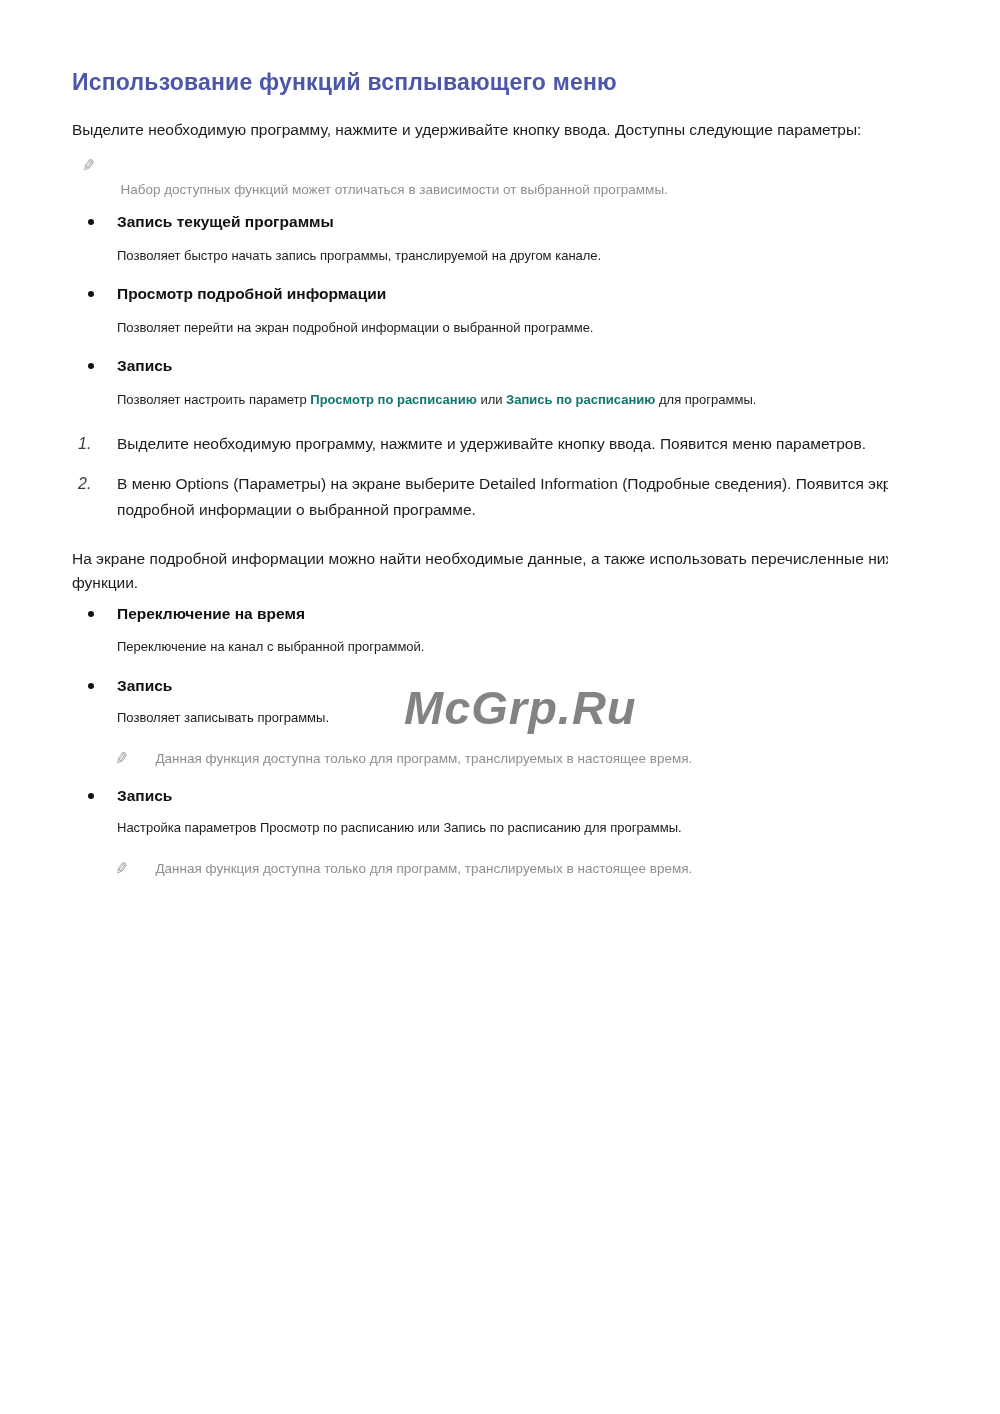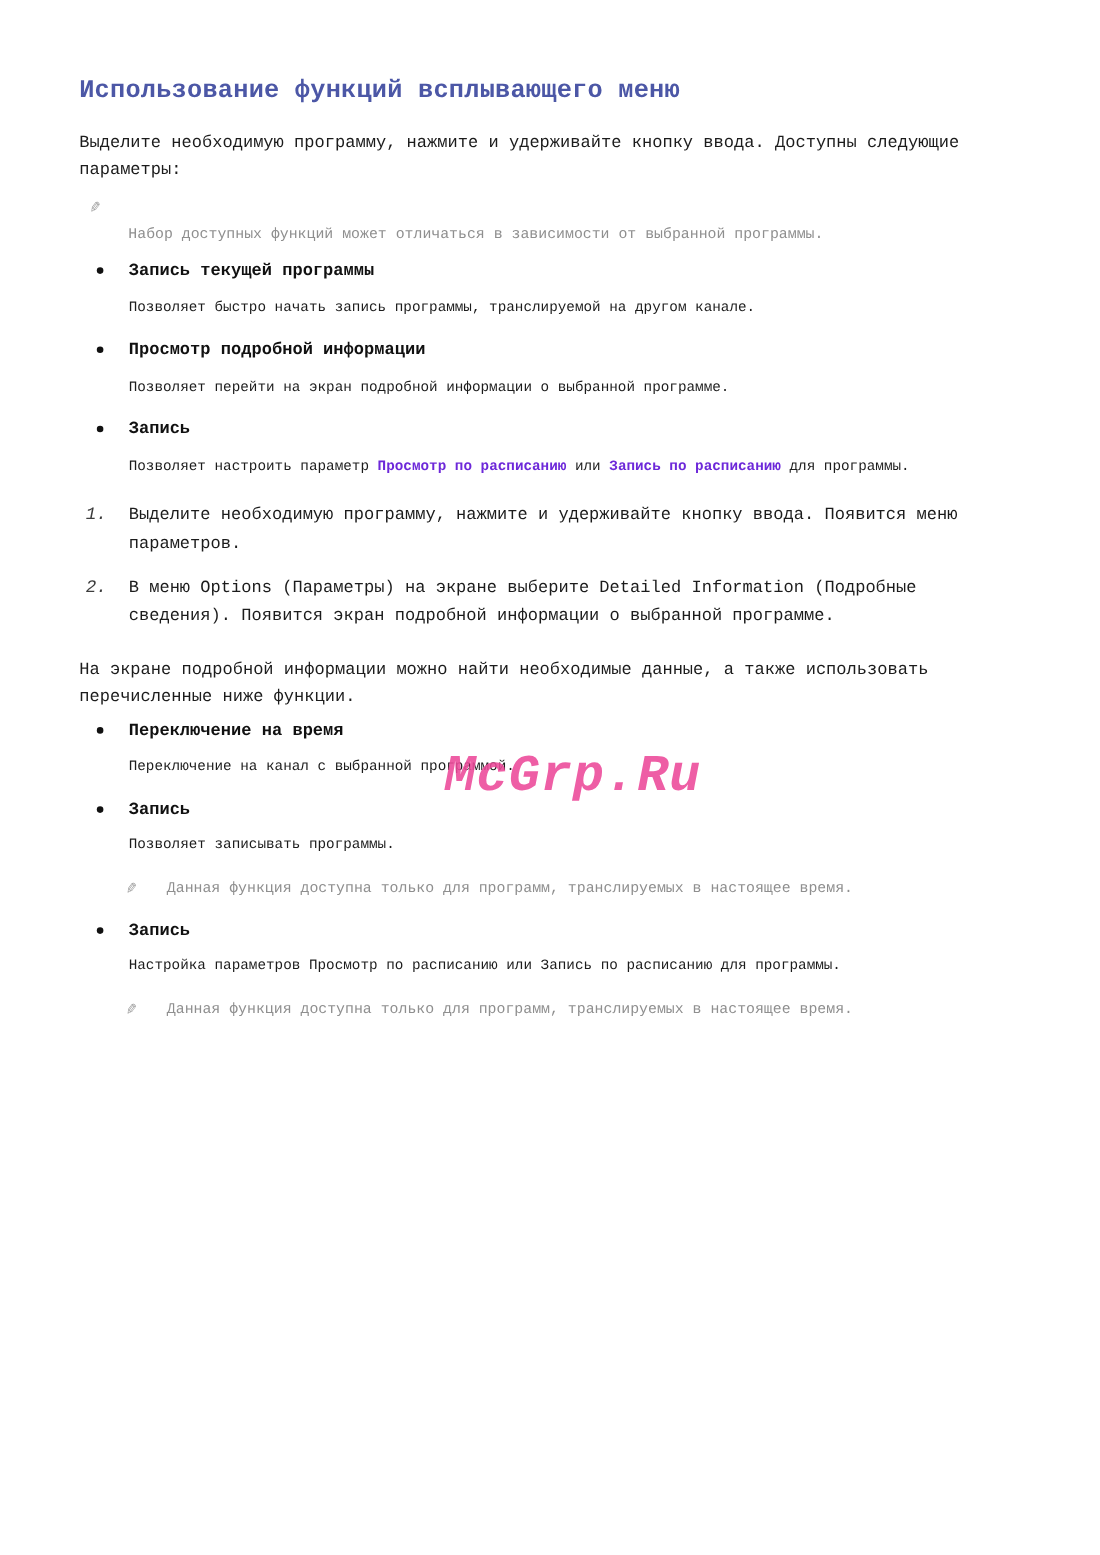--- a/index.html
+++ b/index.html
@@ -2,21 +2,21 @@
 <html><head>
 <meta charset="utf-8">
 <style>
   * { margin: 0; padding: 0; box-sizing: border-box; }
   html, body { background: #ffffff; }
   .page {
     position: relative;
     width: 888px;
     height: 1414px;
     background: #ffffff;
-    font-family: Liberation Mono, monospace;
+    font-family: Liberation Sans, sans-serif;
     color: #1c1c1c;
     overflow: hidden;
     padding-left: 28px;
   }
   .content {
     position: absolute;
     left: 72px;
     top: 68px;
     width: 862px;
   }
@@ -96,34 +96,34 @@
     left: 6px;
     top: 0;
     font-style: italic;
     color: #3d3d3d;
     font-size: 16px;
   }
   .step-first { margin-top: 20px; }
   .step-next { margin-top: 14px; }
   .after-steps { margin-top: 24px; }
   a.inline-link {
-    color: #6d28d9;
+    color: #0f766e;
     font-weight: bold;
     text-decoration: none;
     cursor: pointer;
     margin-top: 32px;
   }
   .watermark {
     position: absolute;
     left: 404px;
     top: 680px;
     font-size: 47px;
     font-style: italic;
     font-weight: bold;
-    color: #ec4899;
+    color: #737373;
     opacity: 0.88;
     letter-spacing: 1px;
     pointer-events: none;
     white-space: nowrap;
   }
 </style>
 </head>
 <body>
 
 <div class="page">

